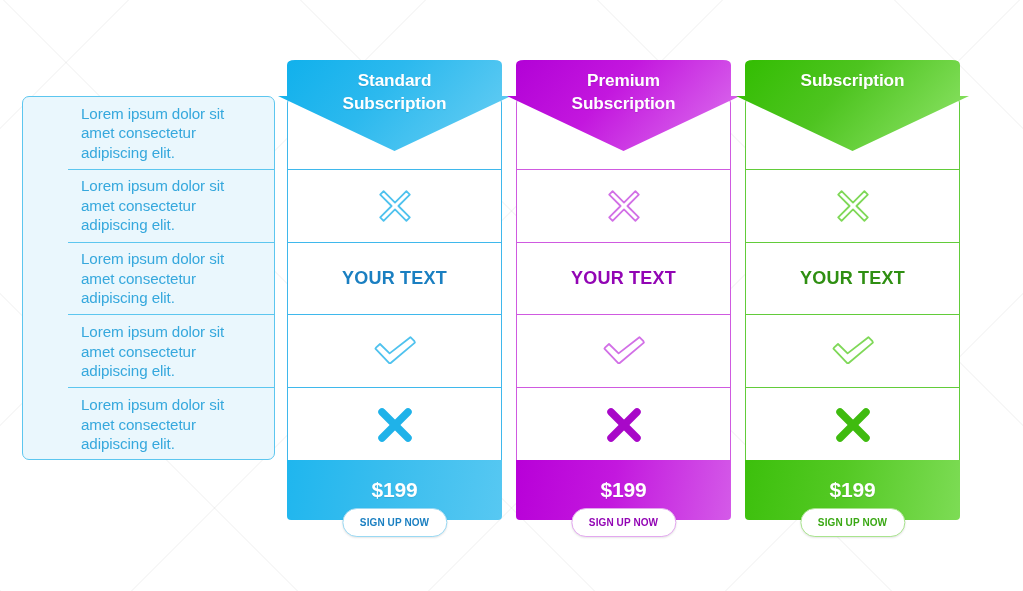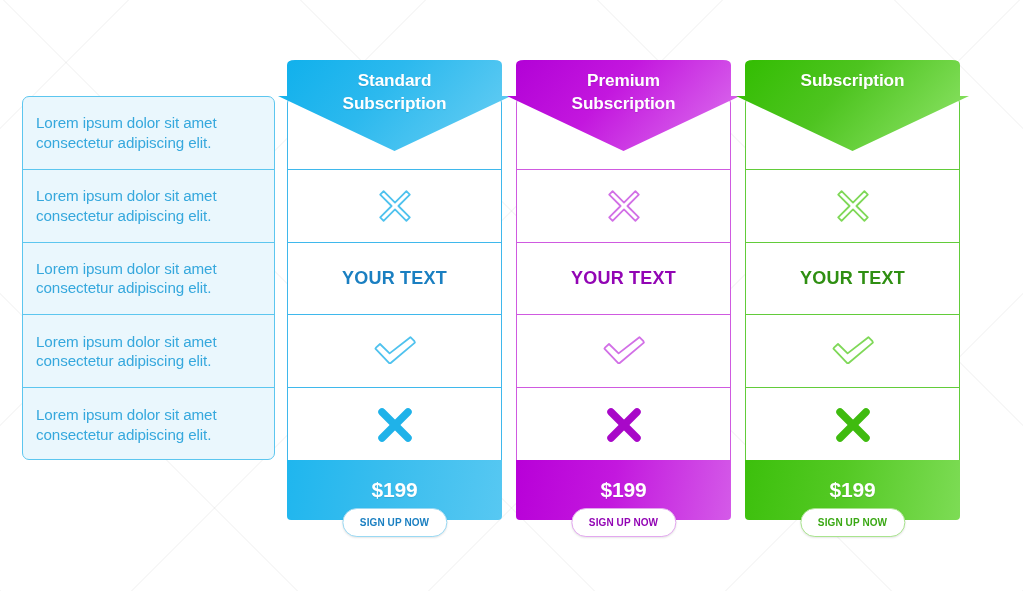--- a/index.html
+++ b/index.html
@@ -31,20 +31,21 @@
     background:#eaf7fd;
     box-sizing:border-box;
     overflow:hidden;
   }
   .frow{
     height:72.8px;
     box-sizing:border-box;
     border-bottom:1px solid #5cc6ef;
     display:flex;align-items:center;
     padding:0 13px;
+    margin-left:45px;
   }
   .frow:last-child{border-bottom:none;}
   .frow .ftxt{
     color:#36a8dd;
     font-size:15.2px;
     line-height:19.5px;
     letter-spacing:-0.1px;
   }
 
   

